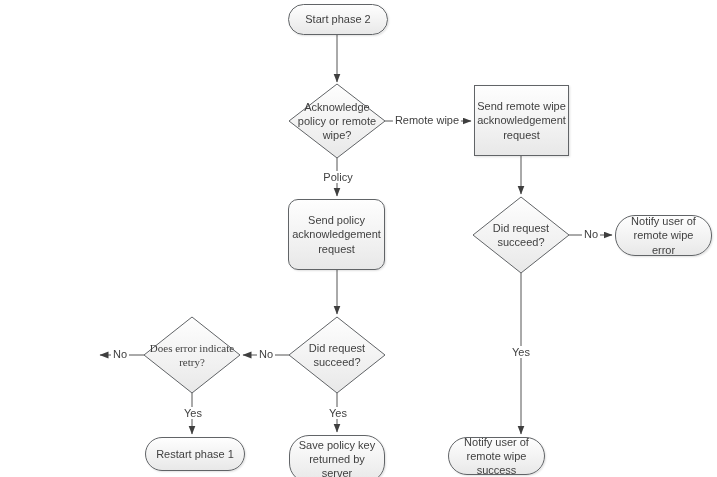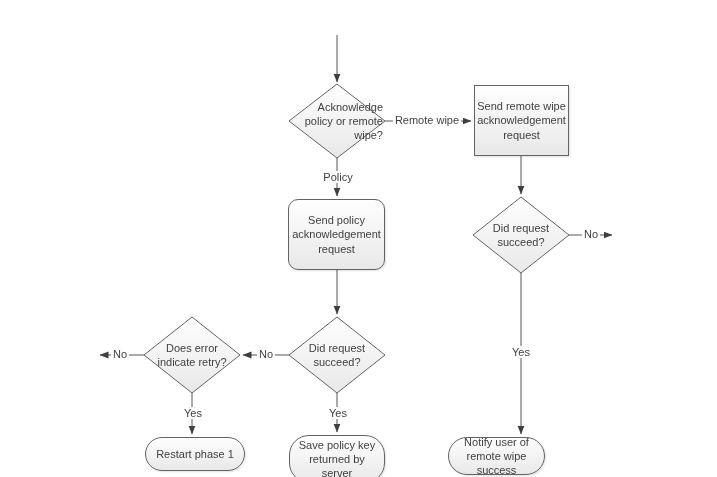--- a/index.html
+++ b/index.html
@@ -60,38 +60,40 @@
     </g>
 
     <g fill="url(#gfill)" stroke="#616467" stroke-width="1">
       <polygon points="337,84 385,121 337,158 289,121"></polygon>
       <polygon points="337,317 385,355 337,393 289,355"></polygon>
       <polygon points="192,317 240,355 192,393 144,355"></polygon>
       <polygon points="521,197 569,235 521,273 473,235"></polygon>
     </g>
   </svg>
 
+  <div class="node filled terminator" style="left:288px;top:4px;width:100px;height:31px;">Start phase 2</div>
 
   <div class="node filled process" style="left:474px;top:85px;width:95px;height:71px;">Send remote wipe acknowledgement request</div>
 
   <div class="node filled process" style="left:288px;top:199px;width:97px;height:71px;border-radius:10px;">Send policy acknowledgement request</div>
 
 
   <div class="node filled terminator" style="left:145px;top:437px;width:100px;height:34px;">Restart phase 1</div>
 
   <div class="node filled terminator" style="left:289px;top:435px;width:96px;height:48px;">Save policy key returned by server</div>
 
+  <div class="node filled terminator" style="left:615px;top:215px;width:97px;height:41px;">Notify user of remote wipe error</div>
 
   <div class="node filled terminator" style="left:448px;top:437px;width:97px;height:38px;">Notify user of remote wipe success</div>
 
-  <div class="dlabel" style="left:291px;top:96px;width:92px;height:50px;text-align:right;">Acknowledge policy or remote wipe?</div>
+  <div class="dlabel" style="left:291px;top:96px;width:92px;height:50px;">Acknowledge policy or remote wipe?</div>
 
   <div class="dlabel" style="left:291px;top:331px;width:92px;height:48px;">Did request succeed?</div>
 
-  <div class="dlabel" style="left:146px;top:331px;width:92px;height:48px;">Does error indicate retry?</div>
+  <div class="dlabel" style="left:146px;top:331px;width:92px;height:48px;font-family:Liberation Serif, serif;">Does error indicate retry?</div>
 
   <div class="dlabel" style="left:475px;top:211px;width:92px;height:48px;">Did request succeed?</div>
 
   <span class="elabel" style="left:427px;top:120px;">Remote wipe</span>
   <span class="elabel" style="left:338px;top:177px;">Policy</span>
   <span class="elabel" style="left:266px;top:354px;">No</span>
   <span class="elabel" style="left:120px;top:354px;">No</span>
   <span class="elabel" style="left:193px;top:413px;">Yes</span>
   <span class="elabel" style="left:338px;top:413px;">Yes</span>
   <span class="elabel" style="left:591px;top:234px;">No</span>

